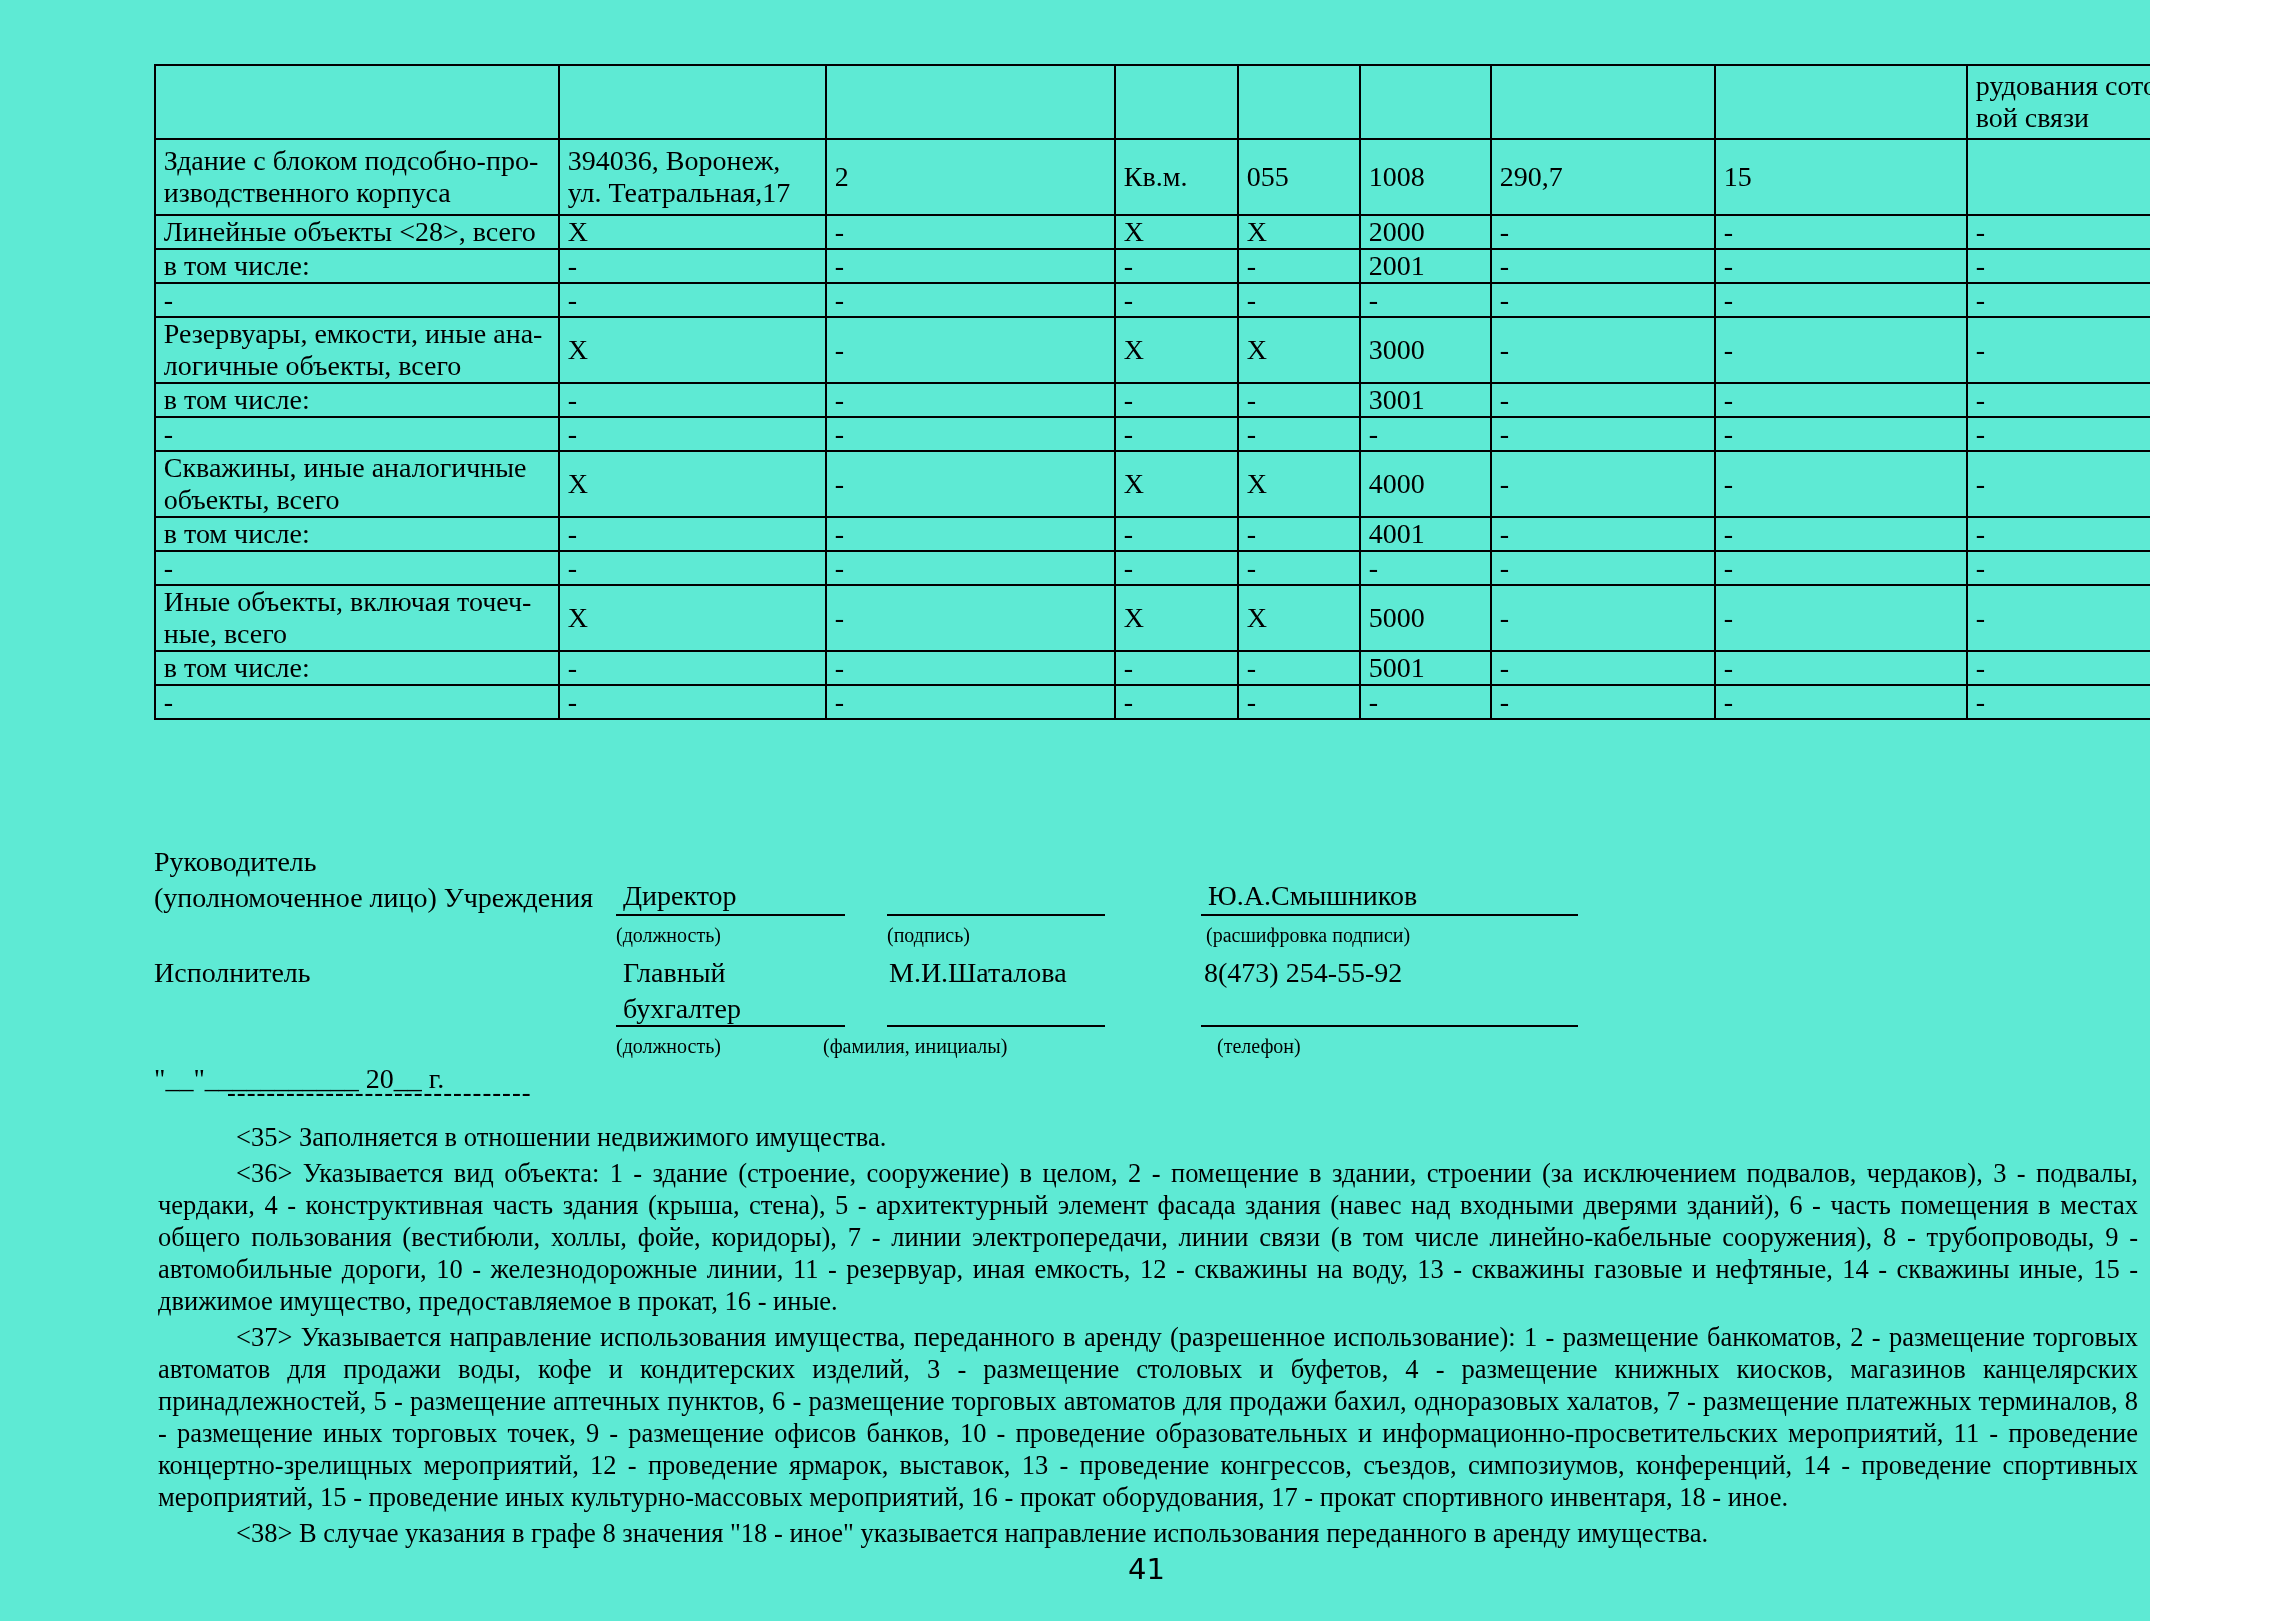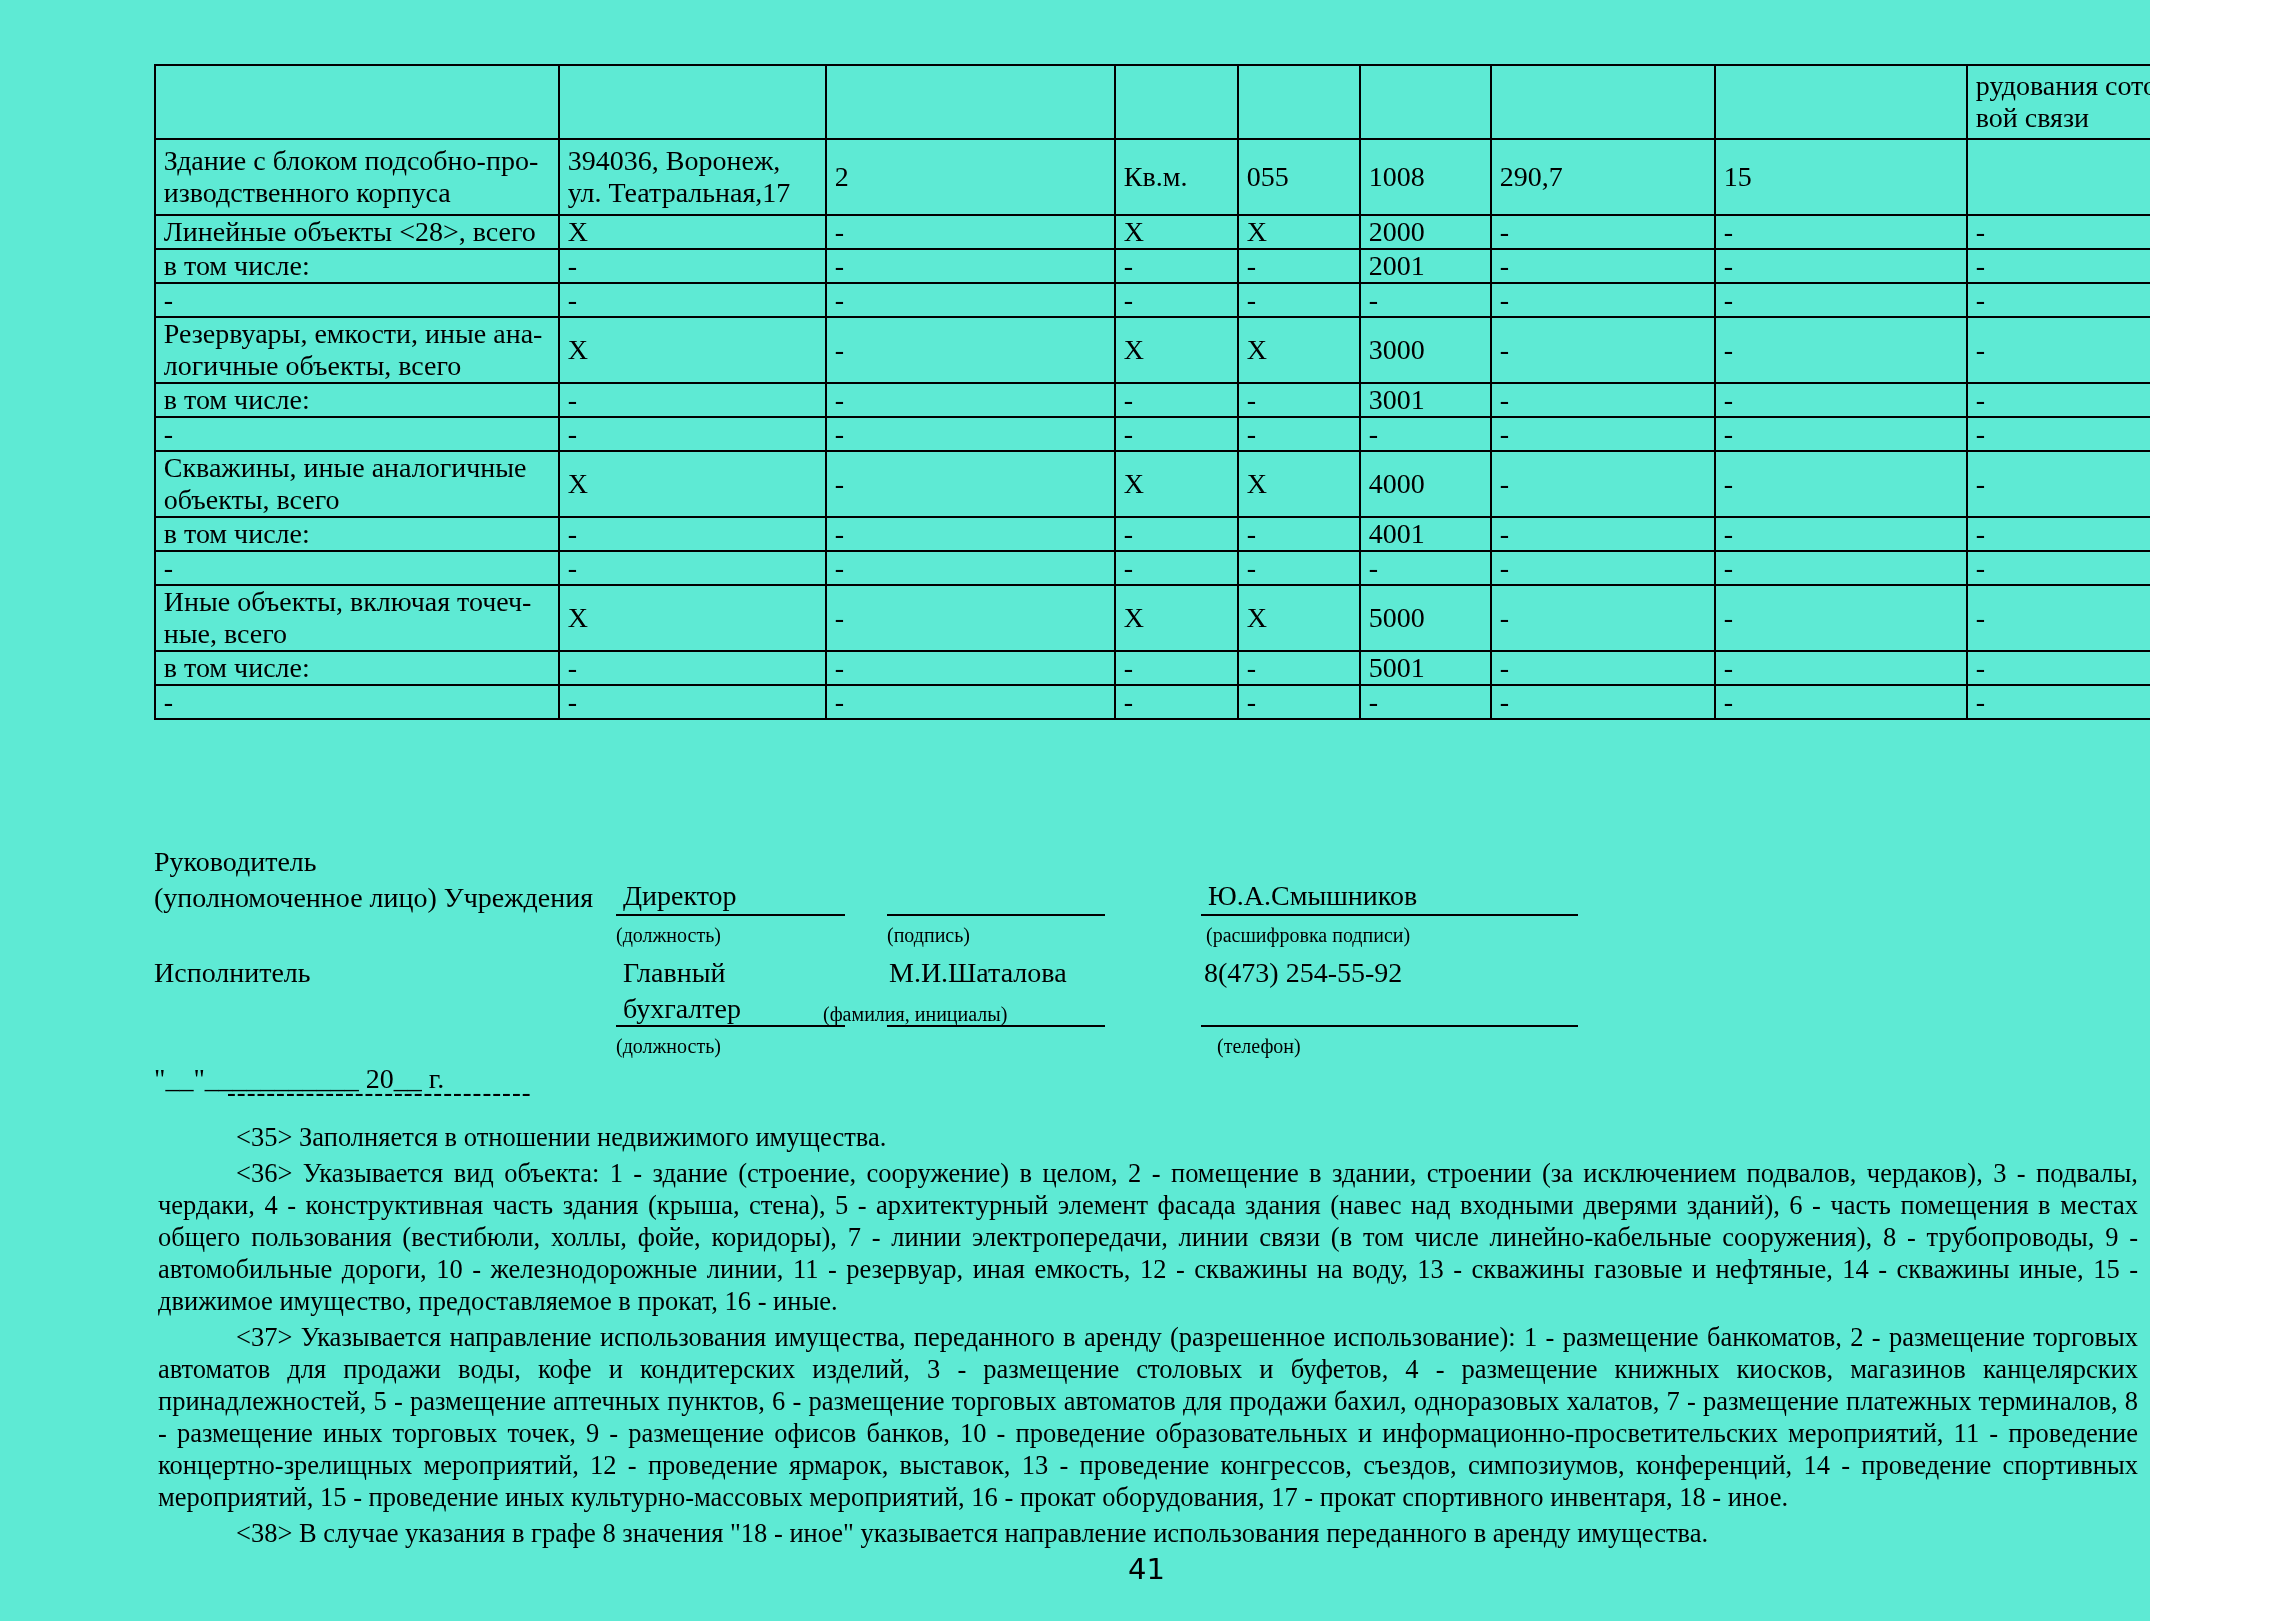--- a/index.html
+++ b/index.html
@@ -234,21 +234,21 @@
 
     <div class="sig" style="left:154px;top:956px">Исполнитель</div>
     <div class="sig" style="left:623px;top:956px">Главный</div>
     <div class="sig" style="left:623px;top:992px">бухгалтер</div>
     <div class="sig" style="left:889px;top:956px">М.И.Шаталова</div>
     <div class="sig" style="left:1204px;top:956px">8(473) 254-55-92</div>
     <div class="sigline" style="left:616px;top:1025px;width:229px"></div>
     <div class="sigline" style="left:887px;top:1025px;width:218px"></div>
     <div class="sigline" style="left:1201px;top:1025px;width:377px"></div>
     <div class="cap" style="left:616px;top:1030px;width:229px">(должность)</div>
-    <div class="cap" style="left:823px;top:998px;width:343px">(фамилия, инициалы)</div>
+    <div class="cap" style="left:823px;top:1030px;width:343px">(фамилия, инициалы)</div>
     <div class="cap" style="left:1217px;top:1030px;width:343px">(телефон)</div>
 
     <div class="sig" style="left:154px;top:1062px">"__"___________ 20__ г.</div>
   </div>
 
   <div class="sep">-------------------------------</div>
   <div class="notes">
     <p>&lt;35&gt; Заполняется в отношении недвижимого имущества.</p>
     <p>&lt;36&gt; Указывается вид объекта: 1 - здание (строение, сооружение) в целом, 2 - помещение в здании, строении (за исключением подвалов, чердаков), 3 - подвалы, чердаки, 4 - конструктивная часть здания (крыша, стена), 5 - архитектурный элемент фасада здания (навес над входными дверями зданий), 6 - часть помещения в местах общего пользования (вестибюли, холлы, фойе, коридоры), 7 - линии электропередачи, линии связи (в том числе линейно-кабельные сооружения), 8 - трубопроводы, 9 - автомобильные дороги, 10 - железнодорожные линии, 11 - резервуар, иная емкость, 12 - скважины на воду, 13 - скважины газовые и нефтяные, 14 - скважины иные, 15 - движимое имущество, предоставляемое в прокат, 16 - иные.</p>
     <p>&lt;37&gt; Указывается направление использования имущества, переданного в аренду (разрешенное использование): 1 - размещение банкоматов, 2 - размещение торговых автоматов для продажи воды, кофе и кондитерских изделий, 3 - размещение столовых и буфетов, 4 - размещение книжных киосков, магазинов канцелярских принадлежностей, 5 - размещение аптечных пунктов, 6 - размещение торговых автоматов для продажи бахил, одноразовых халатов, 7 - размещение платежных терминалов, 8 - размещение иных торговых точек, 9 - размещение офисов банков, 10 - проведение образовательных и информационно-просветительских мероприятий, 11 - проведение концертно-зрелищных мероприятий, 12 - проведение ярмарок, выставок, 13 - проведение конгрессов, съездов, симпозиумов, конференций, 14 - проведение спортивных мероприятий, 15 - проведение иных культурно-массовых мероприятий, 16 - прокат оборудования, 17 - прокат спортивного инвентаря, 18 - иное.</p>

